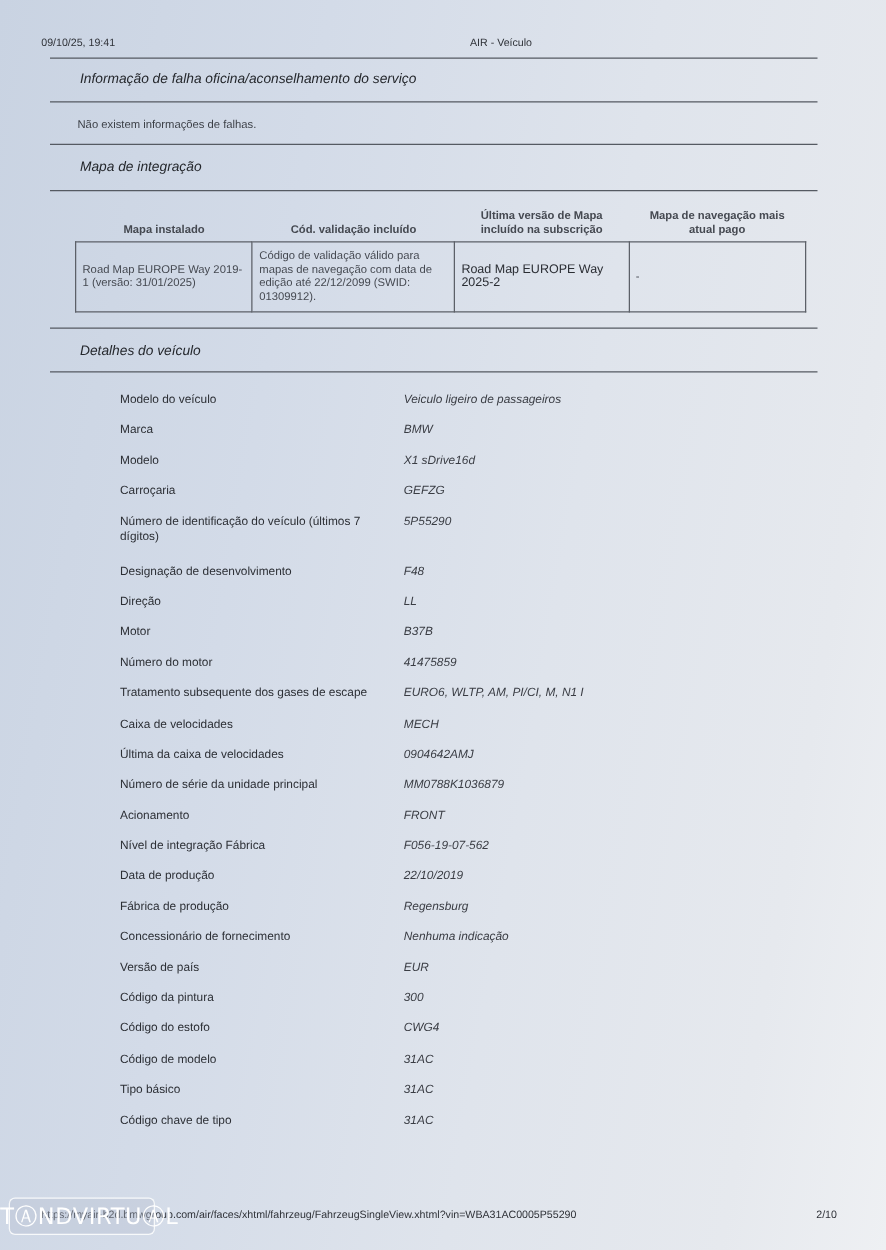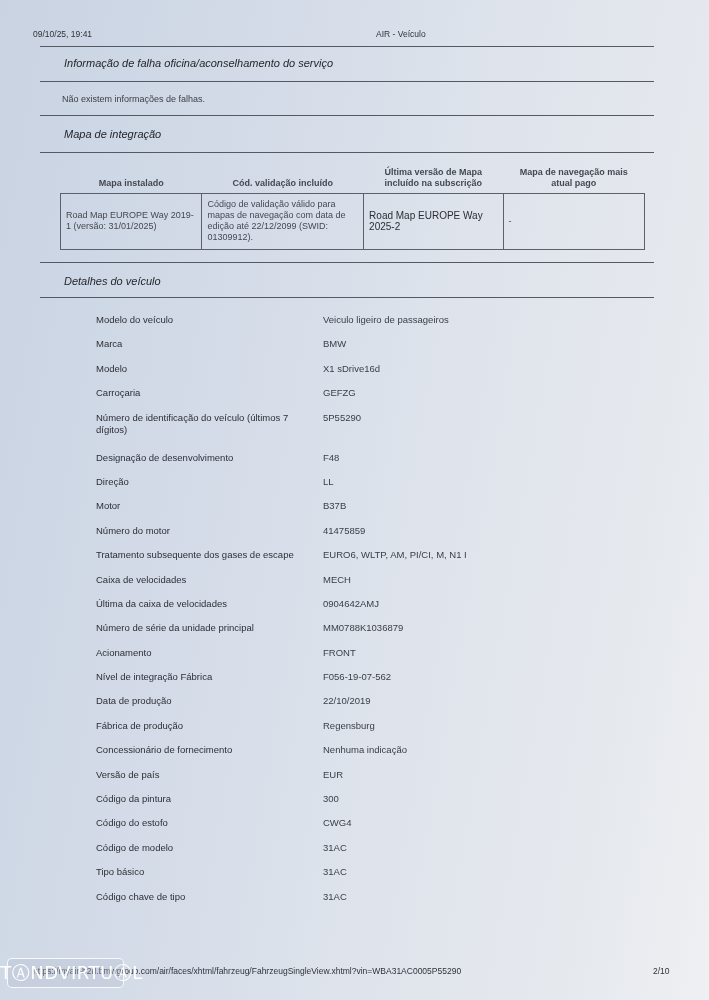--- a/index.html
+++ b/index.html
@@ -50,21 +50,21 @@
 
     .details {
       position: absolute; left: 71px; top: 314px; width: 520px; margin-left: 25px;
     }
     .row {
       position: relative; display: flex; align-items: flex-start;
       font-size: 9.5px; line-height: 12px; height: 24.4px;
     }
     .row.tall { height: 40px; }
     .row .label { width: 227px; color: #2c2f35; padding-right: 6px; }
-    .row .value { color: #3a3d44; }
+    .row .value { color: #3a3d44; font-style: italic; }
 
     .footer {
       position: absolute; top: 966px; left: 33px; right: 60px; font-size: 8.5px; color: #2f3238;
     }
     .footer .url { position: absolute; left: 0; top: 0; }
     .footer .pages { position: absolute; left: 620px; top: 0; }
 
     .watermark {
       position: absolute; left: 7px; top: 958px; width: 117px; height: 30px;
       border: 1px solid rgba(255,255,255,0.85); border-radius: 5px;

